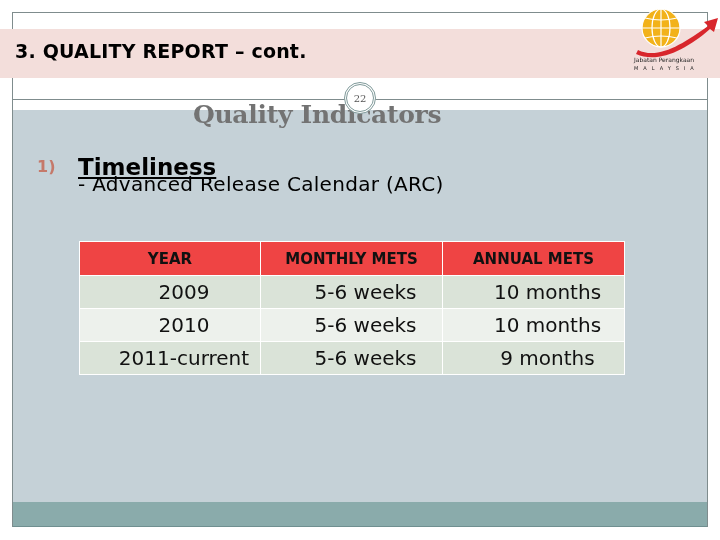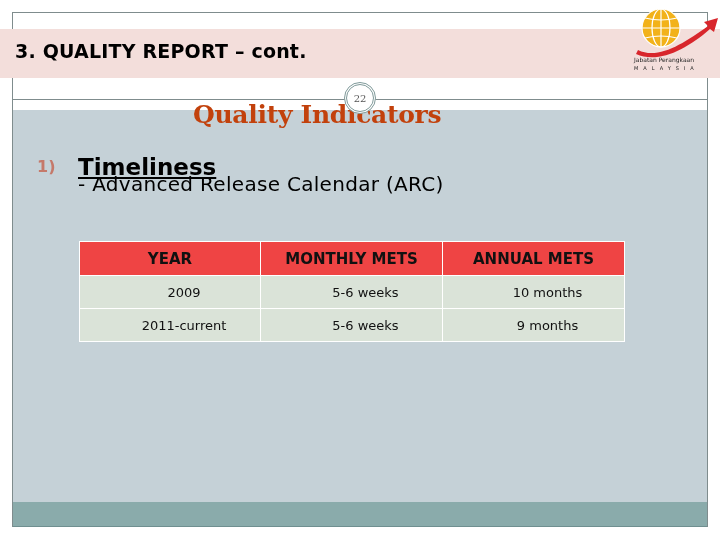--- a/index.html
+++ b/index.html
@@ -49,21 +49,21 @@
       position: absolute; left: 344px; top: 82px; width: 32px; height: 32px;
       border-radius: 50%; background: #ffffff;
       border: 3px double #7f9a9a; box-sizing: border-box;
       display: flex; align-items: center; justify-content: center;
       font-family: "DejaVu Serif", serif; font-size: 10px; color: #555;
       z-index: 3;
     }
     .section-title {
       position: absolute; left: 193px; top: 100px;
       font-family: "DejaVu Serif", serif; font-weight: bold;
-      font-size: 25px; color: #c2410c; z-index: 2;
+      font-size: 25px; color: #737373; z-index: 2;
       letter-spacing: -0.3px;
     }
     .list-num {
       position: absolute; left: 37px; top: 157px;
       font-family: "DejaVu Sans", sans-serif; font-weight: bold;
       font-size: 16px; color: #c5796a;
     }
     .list-head {
       position: absolute; left: 78px; top: 154px;
       font-family: "DejaVu Sans", sans-serif; font-weight: bold;
@@ -78,21 +78,21 @@
       position: absolute; left: 79px; top: 241px; width: 545px;
       border-collapse: collapse; table-layout: fixed;
       font-family: "DejaVu Sans", sans-serif;
     }
     table.arc th, table.arc td {
       border: 1.5px solid #ffffff; text-align: center; padding: 0;
     }
     table.arc th {
       background: #ef4444; height: 33px; font-weight: bold; font-size: 15px; color: #111;
     }
-    table.arc td { height: 32px; font-size: 13px; color: #111; padding-left: 28px; }
+    table.arc td { height: 32px; font-size: 20px; color: #111; padding-left: 28px; }
     table.arc tr.odd td { background: #dae3d8; }
     table.arc tr.even td { background: #edf1ec; }
     col.c1 { width: 181px; } col.c2 { width: 182px; } col.c3 { width: 182px; }
   </style>
 </head>
 <body>
 
 <div class="frame"></div>
 <div class="title-band"></div>
 <div class="title-text">3. QUALITY REPORT – cont.</div>
@@ -139,19 +139,24 @@
       <th>MONTHLY METS</th>
       <th>ANNUAL METS</th>
     </tr>
   </thead>
   <tbody>
     <tr class="odd">
       <td>2009</td>
       <td>5-6 weeks</td>
       <td>10 months</td>
     </tr>
+    <tr class="even">
+      <td>2010</td>
+      <td>5-6 weeks</td>
+      <td>10 months</td>
+    </tr>
     <tr class="odd">
       <td>2011-current</td>
       <td>5-6 weeks</td>
       <td>9 months</td>
     </tr>
   </tbody>
 </table>
 
 </body></html>

